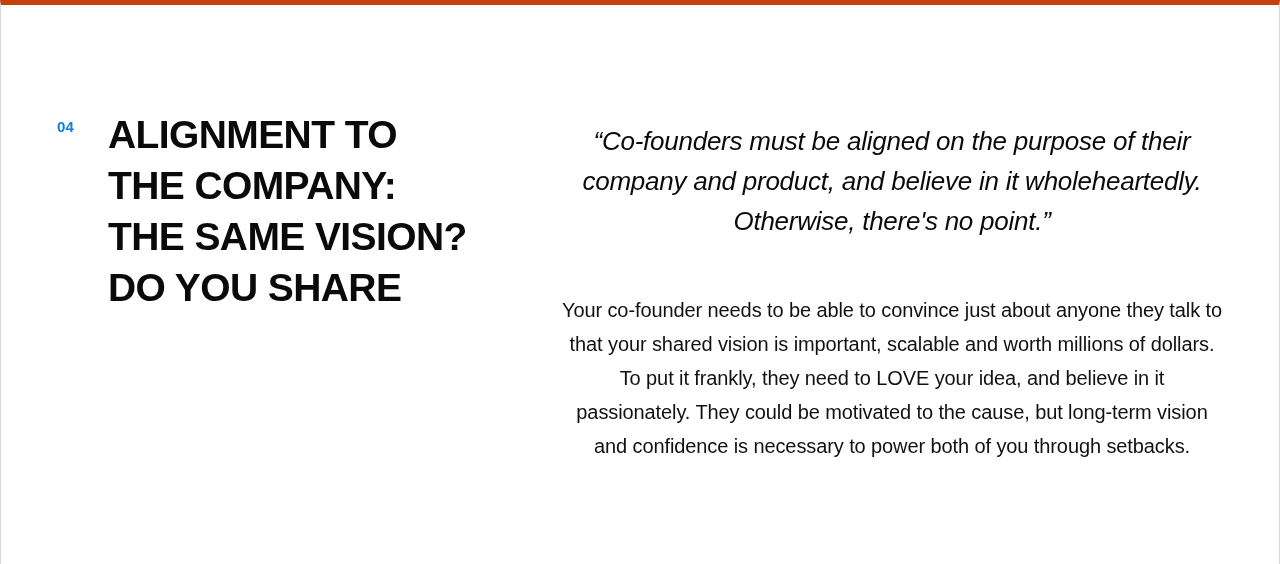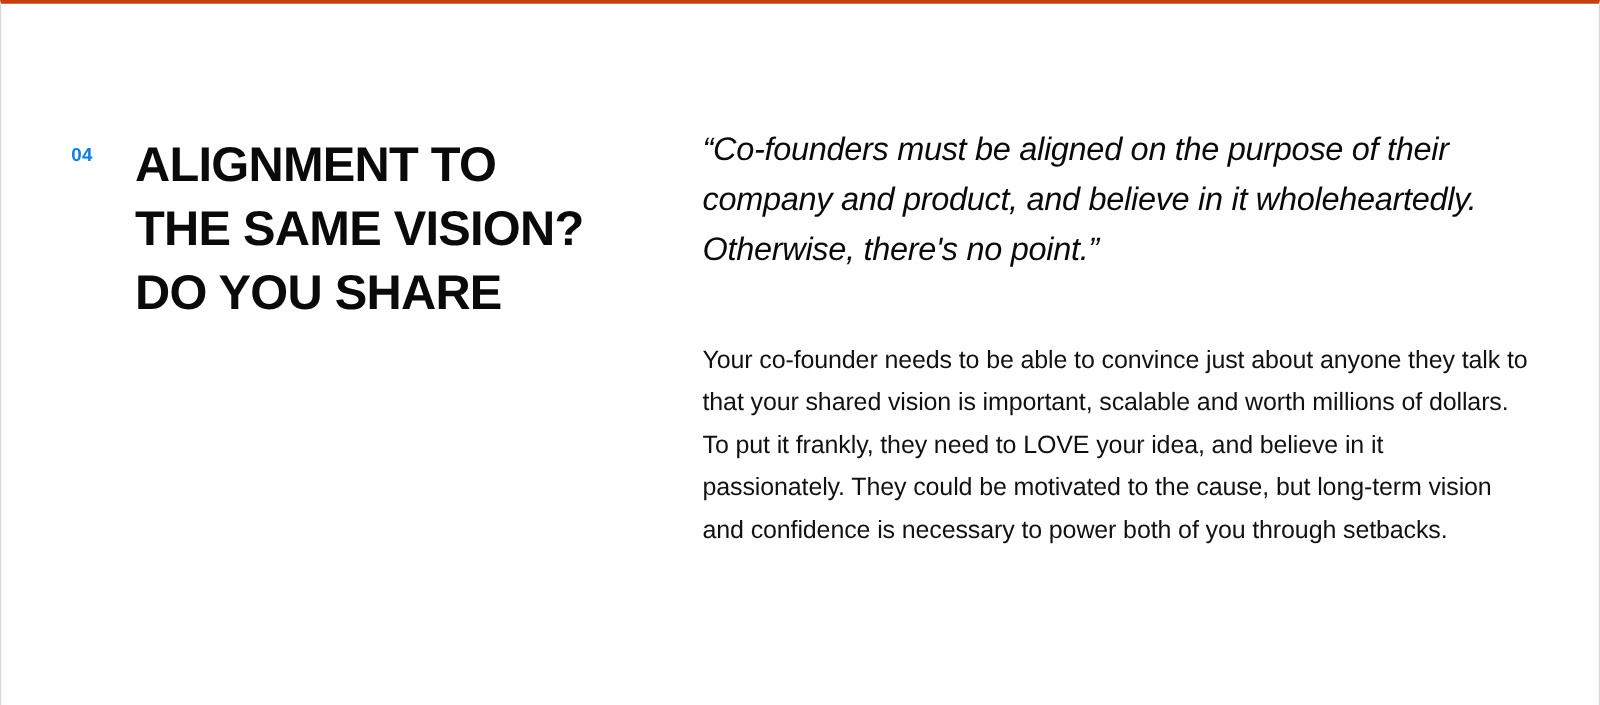--- a/index.html
+++ b/index.html
@@ -14,21 +14,21 @@
     overflow: hidden;
     -webkit-font-smoothing: antialiased;
   }
 
   .slide {
     position: relative;
     width: 1280px;
     height: 564px;
     box-sizing: border-box;
     background: #ffffff;
-    border-top: 3px solid #c2410c;
+    border-top: 5px solid #c2410c;
     border-left: 1px solid #d9d9d9;
     border-right: 1px solid #d9d9d9;
     overflow: hidden;
   }
 
   
   .left-col {
     position: absolute;
     left: 56px;
     top: 104px;
@@ -59,22 +59,23 @@
     color: #0a0a0a;
     text-transform: uppercase;
     font-stretch: semi-condensed;
   }
   .section-heading .hl { display: block; white-space: nowrap; }
 
   
   .right-col {
     position: absolute;
     left: 561px;
-    top: 96px;
+    top: 116px;
     width: 660px;
+    text-align: center;
   }
 
   .pull-quote {
     margin: 0;
     font-size: 26px;
     font-weight: 500;
     font-style: italic;
     line-height: 40px;
     letter-spacing: -0.25px;
     color: #0a0a0a;
@@ -93,20 +94,21 @@
 <body>
 
 <div class="slide">
 
   <div class="left-col">
 
     <div class="section-number">04</div>
 
     <h1 class="section-heading">
       <span class="hl">ALIGNMENT TO</span>
+      <span class="hl">THE COMPANY:</span>
       <span class="hl">THE SAME VISION?</span>
       <span class="hl">DO YOU SHARE</span>
     </h1>
 
   </div>
 
   <div class="right-col">
 
     <blockquote class="pull-quote">“Co-founders must be aligned on the purpose of their company and product, and believe in it wholeheartedly. Otherwise, there's no point.”</blockquote>
 

